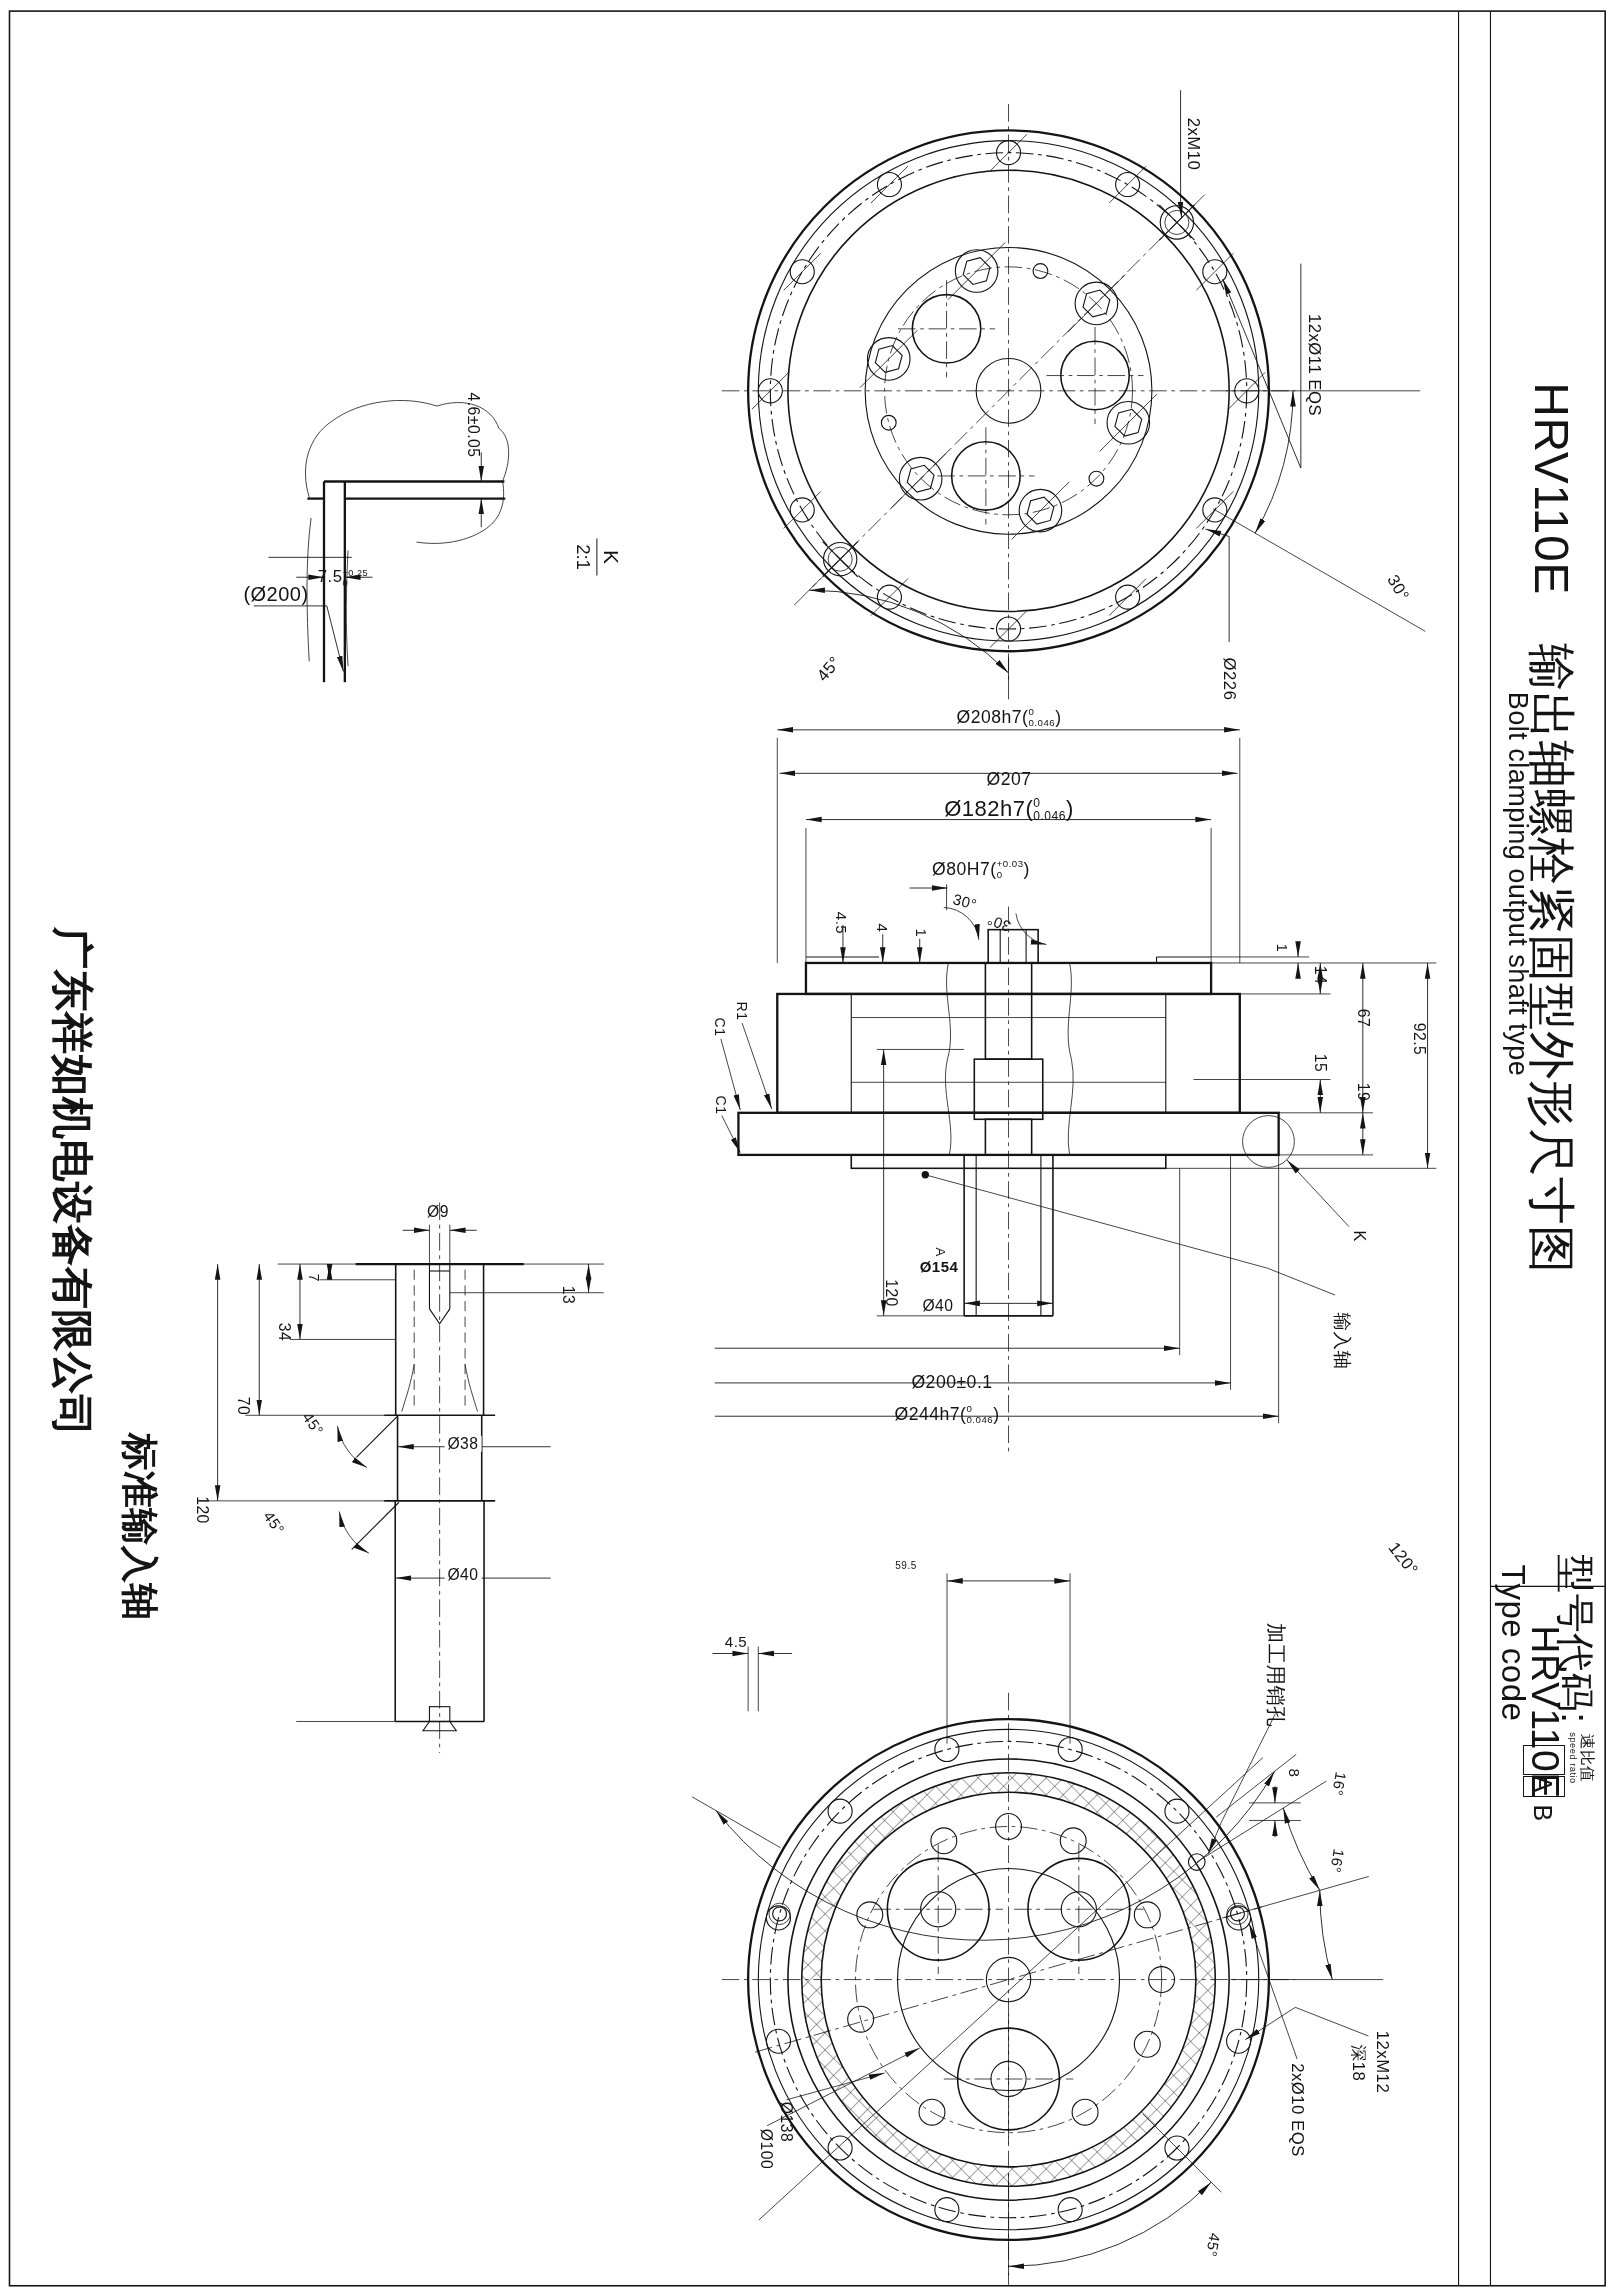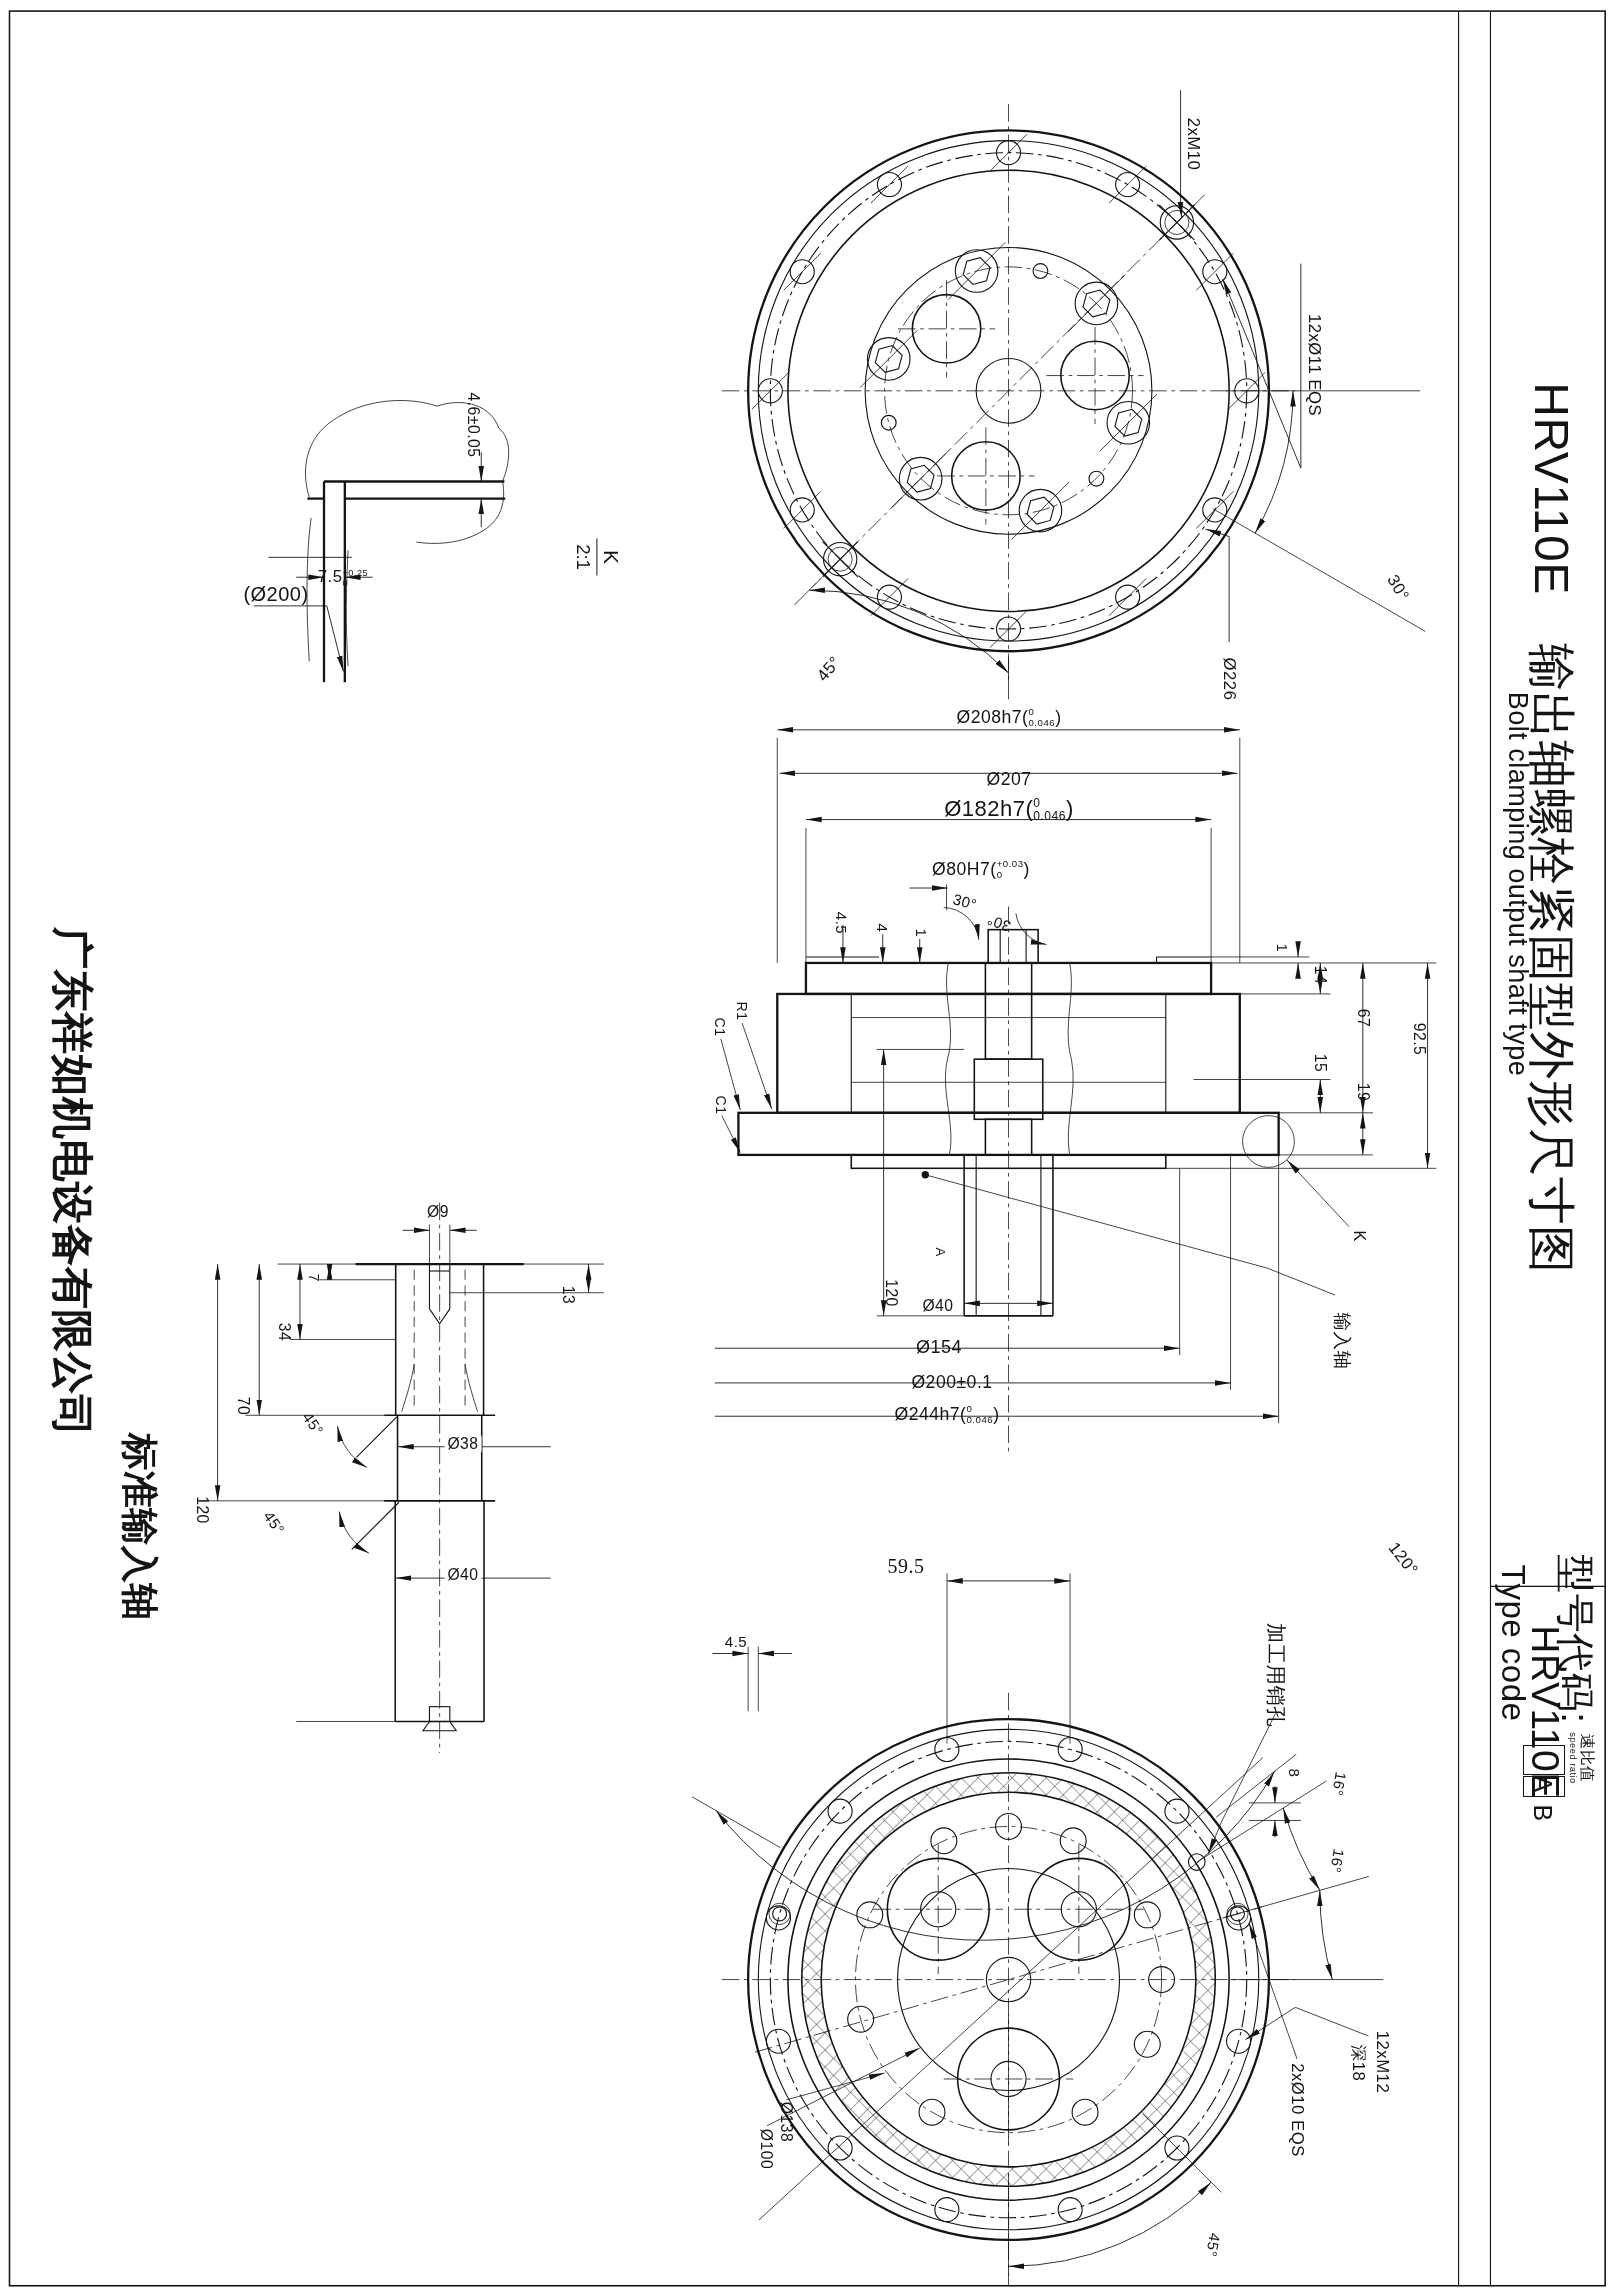--- a/index.html
+++ b/index.html
@@ -419,36 +419,36 @@
       <div class="lbl" style="left: 1363px; top: 1018px; font-size: 15.7px; transform: translate(-50%, -50%) rotate(90deg);">67</div>
       <div class="lbl" style="left: 1419px; top: 1039px; font-size: 15.7px; transform: translate(-50%, -50%) rotate(90deg);">92.5</div>
       <div class="lbl" style="left: 1320px; top: 1063px; font-size: 15.7px; transform: translate(-50%, -50%) rotate(90deg);">15</div>
       <div class="lbl" style="left: 1363px; top: 1092px; font-size: 15.7px; transform: translate(-50%, -50%) rotate(90deg);">19</div>
       <div class="lbl" style="left: 742px; top: 1011px; font-size: 14px; transform: translate(-50%, -50%) rotate(90deg);">R1</div>
       <div class="lbl" style="left: 720px; top: 1027px; font-size: 14px; transform: translate(-50%, -50%) rotate(90deg);">C1</div>
       <div class="lbl" style="left: 721px; top: 1105px; font-size: 14px; transform: translate(-50%, -50%) rotate(90deg);">C1</div>
       <div class="lbl" style="left: 891px; top: 1293px; font-size: 15.7px; transform: translate(-50%, -50%) rotate(90deg);">120</div>
       <div class="lbl" style="left: 938px; top: 1306px; font-size: 15.7px; transform: translate(-50%, -50%) rotate(0deg);">Ø40</div>
       <div class="lbl" style="left: 940px; top: 1252px; font-size: 13px; transform: translate(-50%, -50%) rotate(90deg);">A</div>
-      <div class="lbl" style="left: 939px; top: 1347px; font-size: 18px; transform: translate(-50%, -50%) rotate(0deg);">Ø154</div>
+      <div class="lbl" style="left: 939px; top: 1267px; font-size: 15px; transform: translate(-50%, -50%) rotate(0deg); font-weight: bold;">Ø154</div>
       <div class="lbl" style="left: 952px; top: 1382px; font-size: 17.6px; transform: translate(-50%, -50%) rotate(0deg);">Ø200±0.1</div>
       <div class="lbl" style="left: 1359px; top: 1236px; font-size: 16.7px; transform: translate(-50%, -50%) rotate(90deg);">K</div>
       <div class="lbl" style="left: 1342px; top: 1341px; font-size: 18.5px; transform: translate(-50%, -50%) rotate(90deg);">输入轴</div>
       <div class="lbl" style="left: 438px; top: 1212px; font-size: 15.7px; transform: translate(-50%, -50%) rotate(0deg);">Ø9</div>
       <div class="lbl" style="left: 568px; top: 1295px; font-size: 15.7px; transform: translate(-50%, -50%) rotate(90deg);">13</div>
       <div class="lbl" style="left: 314px; top: 1278px; font-size: 14px; transform: translate(-50%, -50%) rotate(90deg);">7</div>
       <div class="lbl" style="left: 284px; top: 1332px; font-size: 15.7px; transform: translate(-50%, -50%) rotate(90deg);">34</div>
       <div class="lbl" style="left: 243px; top: 1406px; font-size: 15.7px; transform: translate(-50%, -50%) rotate(90deg);">70</div>
       <div class="lbl" style="left: 202px; top: 1510px; font-size: 15.7px; transform: translate(-50%, -50%) rotate(90deg);">120</div>
       <div class="lbl" style="left: 313px; top: 1424px; font-size: 15px; transform: translate(-50%, -50%) rotate(55deg);">45°</div>
       <div class="lbl" style="left: 274px; top: 1523px; font-size: 15px; transform: translate(-50%, -50%) rotate(55deg);">45°</div>
       <div class="lbl bg" style="left: 463px; top: 1444px; font-size: 15.7px; transform: translate(-50%, -50%) rotate(0deg);">Ø38</div>
       <div class="lbl bg" style="left: 463px; top: 1575px; font-size: 15.7px; transform: translate(-50%, -50%) rotate(0deg);">Ø40</div>
       <div class="lbl" style="left: 139px; top: 1527px; font-size: 37px; font-weight: 700; transform: translate(-50%, -50%) rotate(90deg);">标准输入轴</div>
-      <div class="lbl" style="left: 906px; top: 1566px; font-size: 20px; transform: translate(-50%, -50%) rotate(0deg); font-family: Liberation Serif, serif;">59.5</div>
+      <div class="lbl" style="left: 906px; top: 1566px; font-size: 10px; transform: translate(-50%, -50%) rotate(0deg);">59.5</div>
       <div class="lbl" style="left: 736px; top: 1642px; font-size: 15px; transform: translate(-50%, -50%) rotate(0deg);">4.5</div>
       <div class="lbl" style="left: 1403px; top: 1559px; font-size: 16.7px; transform: translate(-50%, -50%) rotate(52deg);">120°</div>
       <div class="lbl" style="left: 1275px; top: 1675px; font-size: 20.4px; transform: translate(-50%, -50%) rotate(90deg);">加工用销孔</div>
       <div class="lbl" style="left: 1294px; top: 1773px; font-size: 15px; transform: translate(-50%, -50%) rotate(90deg);">8</div>
       <div class="lbl" style="left: 1339px; top: 1784px; font-size: 15px; transform: translate(-50%, -50%) rotate(100deg);">16°</div>
       <div class="lbl" style="left: 1337px; top: 1861px; font-size: 15px; transform: translate(-50%, -50%) rotate(100deg);">16°</div>
       <div class="lbl" style="left: 1382px; top: 2062px; font-size: 16.7px; transform: translate(-50%, -50%) rotate(90deg);">12xM12</div>
       <div class="lbl" style="left: 1358px; top: 2063px; font-size: 16.7px; transform: translate(-50%, -50%) rotate(90deg);">深18</div>
       <div class="lbl" style="left: 1297px; top: 2110px; font-size: 16.7px; transform: translate(-50%, -50%) rotate(90deg);">2xØ10 EQS</div>
       <div class="lbl" style="left: 1213px; top: 2245px; font-size: 15px; transform: translate(-50%, -50%) rotate(100deg);">45°</div>

